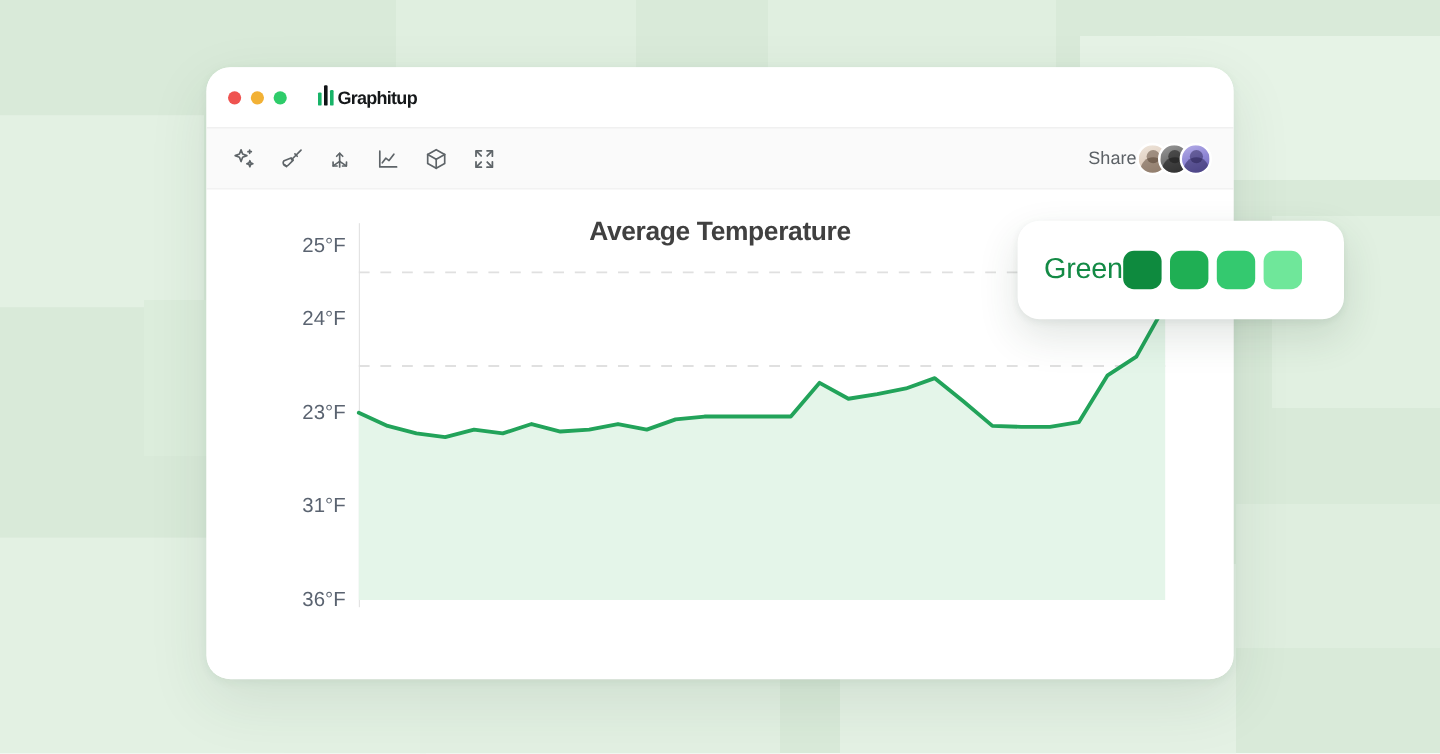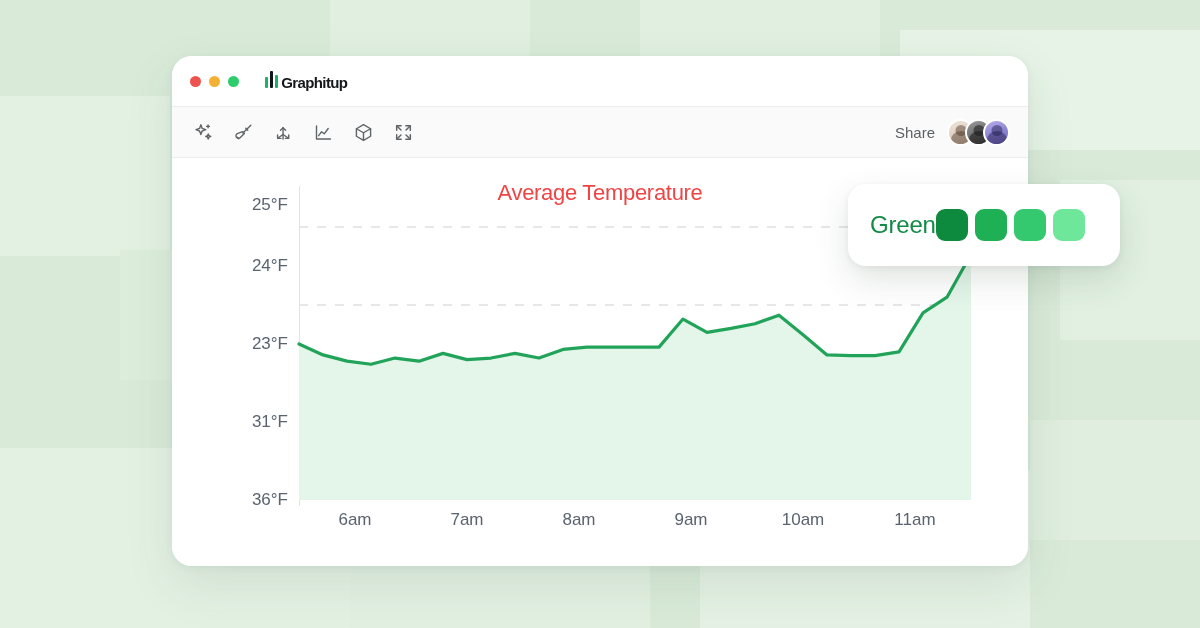--- a/index.html
+++ b/index.html
@@ -110,21 +110,21 @@
     color: #5e6468;
     cursor: pointer;
     border-radius: 5px;
   }
   .tool svg { display: block; }
 
   .toolbar-right {
     margin-left: auto;
     display: flex;
     align-items: center;
-    gap: 12px;
+    gap: 0;
   }
   .share-label {
     font-size: 15px;
     color: #5c6166;
     font-weight: 400;
   }
   .avatars { display: flex; align-items: center; }
   .avatar {
     width: 27px; height: 27px;
     border-radius: 50%;
@@ -163,22 +163,22 @@
     position: relative;
     height: 408px;
     background: #ffffff;
   }
   .chart-title {
     position: absolute;
     left: 0; right: 0;
     top: 22px;
     text-align: center;
     font-size: 22px;
-    font-weight: 400;
-    color: #ef4444;
+    font-weight: 700;
+    color: #404040;
     letter-spacing: -0.3px;
   }
   .plot {
     position: absolute;
     left: 127px;
     top: 30px;
     width: 672px;
     height: 312px;
   }
   .yaxis-line {
@@ -364,28 +364,20 @@
       <div class="chart-title">Average Temperature</div>
 
       <div class="yaxis-line"></div>
       <div class="ylabels" id="ylabels">
           <span style="top: 17px; margin-left: 39px;">25°F</span>
           <span style="top: 78px;">24°F</span>
           <span style="top: 156px;">23°F</span>
           <span style="top: 234px;">31°F</span>
           <span style="top: 312px;">36°F</span>
         </div>
-      <div class="xlabels" id="xlabels">
-          <span style="left: 56px;">6am</span>
-          <span style="left: 168px;">7am</span>
-          <span style="left: 280px;">8am</span>
-          <span style="left: 392px;">9am</span>
-          <span style="left: 504px;">10am</span>
-          <span style="left: 616px;">11am</span>
-        </div>
 
       <div class="plot">
         <svg id="plotsvg" viewBox="0 0 672 312" preserveAspectRatio="none">
           <g id="grid">
               <line x1="0" x2="672" y1="39" y2="39" stroke="#e0e0e0" stroke-width="1.6" stroke-dasharray="9 9"></line>
               <line x1="0" x2="672" y1="117" y2="117" stroke="#e0e0e0" stroke-width="1.6" stroke-dasharray="9 9"></line>
             </g>
           <path id="areapath" d="M0.00 156.00 L24.00 166.92 L48.00 173.16 L72.00 176.28 L96.00 170.04 L120.00 173.16 L144.00 165.36 L168.00 171.60 L192.00 170.04 L216.00 165.36 L240.00 170.04 L264.00 161.46 L288.00 159.12 L312.00 159.12 L336.00 159.12 L360.00 159.12 L384.00 131.04 L408.00 144.30 L432.00 140.40 L456.00 135.72 L480.00 127.14 L504.00 146.64 L528.00 166.92 L552.00 167.70 L576.00 167.70 L600.00 163.80 L624.00 124.80 L648.00 109.20 L672.00 66.30 L672 312 L0 312 Z" fill="#e4f5e9"></path>
           <path id="linepath" fill="none" stroke-width="3.2" stroke-linejoin="round" stroke-linecap="round" d="M0.00 156.00 L24.00 166.92 L48.00 173.16 L72.00 176.28 L96.00 170.04 L120.00 173.16 L144.00 165.36 L168.00 171.60 L192.00 170.04 L216.00 165.36 L240.00 170.04 L264.00 161.46 L288.00 159.12 L312.00 159.12 L336.00 159.12 L360.00 159.12 L384.00 131.04 L408.00 144.30 L432.00 140.40 L456.00 135.72 L480.00 127.14 L504.00 146.64 L528.00 166.92 L552.00 167.70 L576.00 167.70 L600.00 163.80 L624.00 124.80 L648.00 109.20 L672.00 66.30" stroke="#22a35a"></path>
         </svg>

